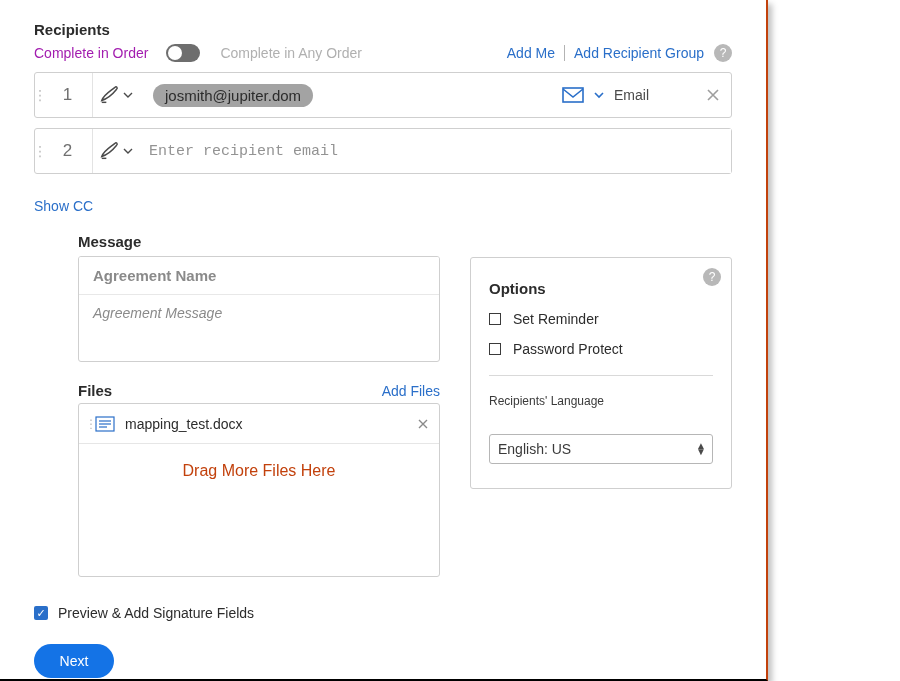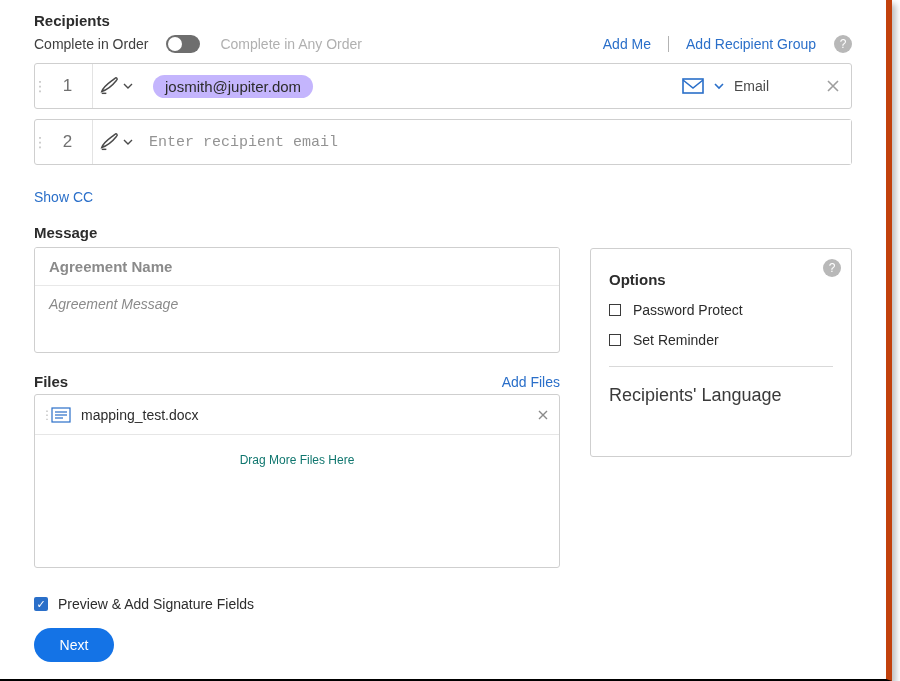--- a/index.html
+++ b/index.html
@@ -1,82 +1,82 @@
 <!DOCTYPE html>
 <html><head>
 <meta charset="utf-8">
 <style>
   * { box-sizing: border-box; font-family: -apple-system, BlinkMacSystemFont, "Segoe UI", Arial, sans-serif; }
   body { margin: 0; padding: 0; background: #fff; }
-  .page { width: 892px; height: 681px; position: relative; padding: 12px 34px 12px 34px; border-right: 6px solid #c2410c; border-bottom: 2px solid #000; box-shadow: 4px 4px 6px rgba(0,0,0,.25); }
+  .page { width: 768px; height: 681px; position: relative; padding: 21px 34px 12px 34px; border-right: 2px solid #c2410c; border-bottom: 2px solid #000; box-shadow: 4px 4px 6px rgba(0,0,0,.25); }
 
   .sect-title { font-size: 15px; font-weight: 700; color: #2c2c2c; margin: 0 0 6px 0; }
 
   .topbar { display: flex; align-items: center; position: relative; margin-bottom: 10px; }
-  .cio-label { font-size: 14px; color: #404040; }
+  .cio-label { font-size: 14px; color: #a21caf; }
   .toggle { width: 34px; height: 18px; border-radius: 9px; background: #6e6e6e; margin: 0 20px 0 18px; position: relative; display: inline-block; cursor: pointer; }
   .toggle .knob { width: 14px; height: 14px; background: #fff; border-radius: 50%; position: absolute; top: 2px; left: 2px; }
   .cao-label { font-size: 14px; color: #b0b0b0; }
-  .right-actions { position: absolute; right: 0; top: 0; display: flex; align-items: center; gap: 8px; }
+  .right-actions { position: absolute; right: 0; top: 0; display: flex; align-items: center; gap: 0; }
   .link { color: #2a6fc9; font-size: 14px; cursor: pointer; }
   .sep { width:1px; height:16px; background:#b3b3b3; margin: 0 9px; }
   .help { width:18px; height:18px; border-radius:50%; background:#b8b8b8; color:#fff; font-size:12px; display:flex; align-items:center; justify-content:center; margin-left:10px; cursor:pointer; }
 
   .recip-row { display:flex; border:1px solid #cfcfcf; border-radius:3px; height:46px; margin-bottom:10px; background:#fff; align-items:stretch; }
   .drag { width:8px; display:flex; align-items:center; justify-content:center; color:#bcbcbc; font-size:14px; letter-spacing:-2px; }
   .badge { width:50px; display:flex; align-items:center; justify-content:center; font-size:17px; color:#707070; border-right:1px solid #e3e3e3; }
   .role { width:46px; display:flex; align-items:center; justify-content:center; gap:2px; cursor:pointer; }
   .pill-wrap { flex:1; display:flex; align-items:center; padding-left:14px; gap:6px; }
-  .pill { background:#c4b5fd; border-radius:12px; padding:3px 12px; font-size:15px; color:#2c2c2c; }
+  .pill { background:#a3a3a3; border-radius:12px; padding:3px 12px; font-size:15px; color:#2c2c2c; }
   .email-input { flex:1; border:none; outline:none; font-size:15px; color:#6e6e6e; padding-left:10px;font-family:Liberation Mono, monospace; }
   .email-input::placeholder { color:#939393; }
   .delivery { display:flex; align-items:center; gap:10px; padding-right:6px; cursor:pointer; }
   .delivery-label { font-size:14px; color:#4a4a4a; margin-right:40px; }
   .remove { width:36px; display:flex; align-items:center; justify-content:center; color:#9e9e9e; cursor:pointer; font-size:18px; }
 
   .showcc { color:#2a6fc9; font-size:14px; cursor:pointer; margin-top:14px; display:inline-block; }
 
   .two-col { display:flex; gap:30px; margin-top:18px; }
-  .leftcol { flex:1; min-width:0; }
+  .leftcol { flex:1; min-width:0;margin-left:44px; }
   .rightcol { width:262px; }
 
   .msgbox { border:1px solid #cfcfcf; border-radius:3px; overflow:hidden; }
   .namefield { width:100%; border:none; border-bottom:1px solid #e8e8e8; padding:10px 14px; font-size:15px; color:#5e5e5e; outline:none;font-weight:bold; }
   .namefield::placeholder { color:#8a8a8a; }
   .msgfield { width:100%; border:none; padding:10px 14px; font-size:14px; color:#8a8a8a; height:62px; resize:none; outline:none; font-family:inherit;font-style:italic; }
   .msgfield::placeholder { color:#8a8a8a; }
 
   .files-header { display:flex; align-items:flex-end; margin-top:20px; }
   .files-header .sect-title { margin-bottom:0; }
   .spacer { flex:1; }
   .files-box { border:1px solid #cfcfcf; border-radius:3px; margin-top:4px; }
   .file-row { display:flex; align-items:center; height:40px; border-bottom:1px solid #e6e6e6; padding:0 10px 0 6px; }
   .file-drag { width:8px; color:#bcbcbc; font-size:12px; }
   .file-icon { width:20px; height:18px; margin:0 10px 0 2px; }
   .file-name { font-size:14px; color:#2c2c2c; flex:1; }
   .file-x { color:#8a8a8a; font-size:15px; cursor:pointer; }
-  .dropzone { height:132px; display:flex; align-items:flex-start; justify-content:center; padding-top:18px; font-size:12px; color:#0f766e; }
+  .dropzone { height:132px; display:flex; align-items:flex-start; justify-content:center; padding-top:18px; font-size:16px; color:#c2410c; }
 
   .options-card { border:1px solid #cfcfcf; border-radius:3px; padding:22px 18px 24px 18px; position:relative; }
   .options-card .help { position:absolute; top:10px; right:10px; margin:0; }
   .opt-title { font-size:15px; font-weight:700; color:#2c2c2c; }
   .optrow { display:flex; align-items:center; gap:12px; margin-top:14px; cursor:pointer; }
   .sqbox { width:12px; height:12px; border:1.5px solid #3a3a3a; display:inline-block; }
   .optlabel { font-size:14px; color:#2c2c2c; font-weight:500; }
   .hr { height:1px; background:#d9d9d9; margin:18px 0; }
-  .langlbl { font-size:18px; color:#3a3a3a; margin-bottom:26px; }
+  .langlbl { font-size:12px; color:#3a3a3a; margin-bottom:26px; }
   .select { border:1px solid #b6b6b6; border-radius:3px; height:30px; display:flex; align-items:center; padding:0 8px; font-size:14px; color:#3a3a3a; position:relative; cursor:pointer; }
   .select .arrows { position:absolute; right:6px; font-size:10px; line-height:6px; color:#4a4a4a; }
 
   .footer { margin-top:28px; }
   .chkrow { display:flex; align-items:center; gap:10px; }
   .chkbox { width:14px; height:14px; background:#2a6fc9; display:flex; align-items:center; justify-content:center; border-radius:2px; }
   .chkmark { color:#fff; font-size:11px; line-height:1; }
   .chklbl { font-size:14px; color:#2c2c2c; }
-  .nextbtn { margin-top:16px; background:#1473e6; color:#fff; border:none; border-radius:17px; width:80px; height:34px; font-size:14px; cursor:pointer; }
+  .nextbtn { margin-top:23px; background:#1473e6; color:#fff; border:none; border-radius:17px; width:80px; height:34px; font-size:14px; cursor:pointer; }
 
   svg { display:block; }
 </style>
 </head>
 <body>
 <div class="page">
 
 
 
   <div class="sect-title">Recipients</div>
@@ -179,28 +179,32 @@
       </div>
     </div>
 
     <div class="rightcol">
       <div style="height:24px"></div>
       <div class="options-card">
         <span class="help">?</span>
         <div class="opt-title">Options</div>
         <div class="optrow">
           <span class="sqbox"></span>
-          <span class="optlabel">Password Protect</span>
+          <span class="optlabel">Set Reminder</span>
         </div>
         <div class="optrow">
           <span class="sqbox"></span>
-          <span class="optlabel">Set Reminder</span>
+          <span class="optlabel">Password Protect</span>
         </div>
         <div class="hr"></div>
         <div class="langlbl">Recipients' Language</div>
+        <div class="select">
+          <span>English: US</span>
+          <span class="arrows">▲<br>▼</span>
+        </div>
       </div>
     </div>
   </div>
 
   <div class="footer">
     <div class="chkrow">
       <span class="chkbox">
           <span class="chkmark">✓</span>
         </span>
       <span class="chklbl">Preview &amp; Add Signature Fields</span>

